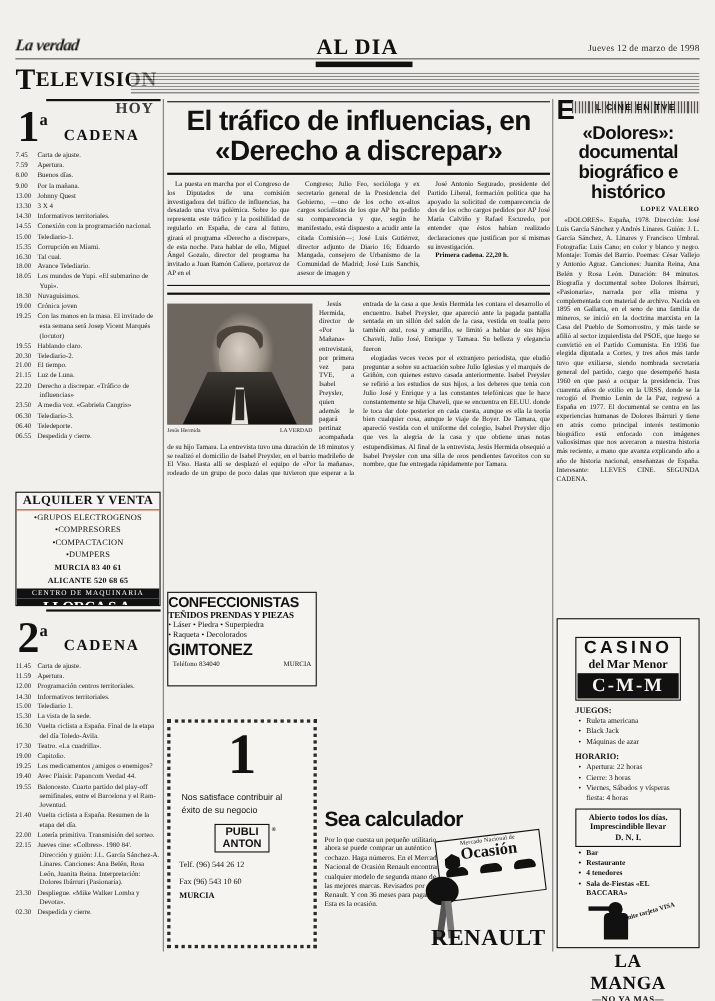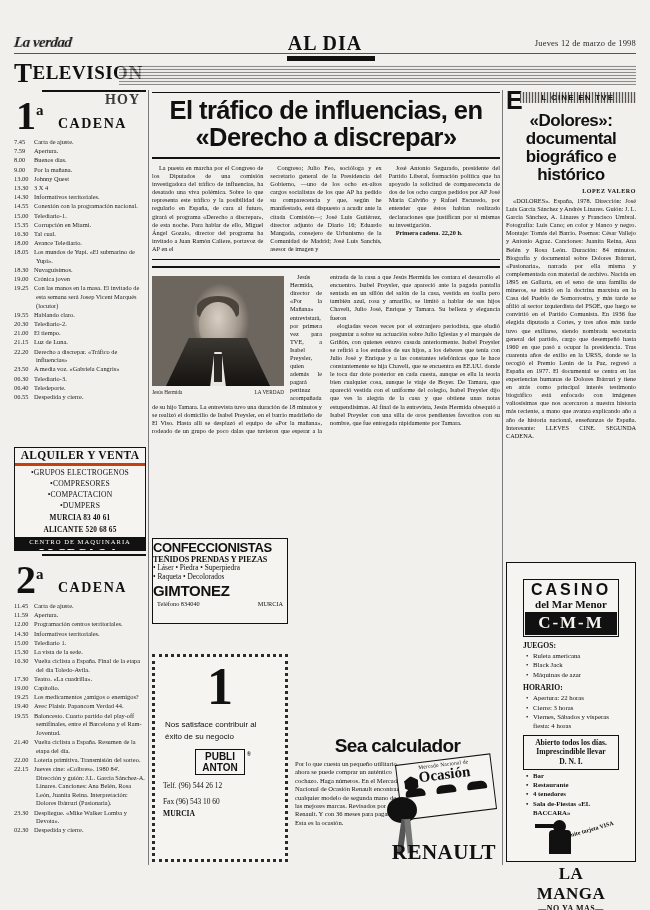--- a/index.html
+++ b/index.html
@@ -66,21 +66,21 @@
   .list li{margin:0 0 .6px 0;padding-left:22px;text-indent:-22px;color:#1d1d1d;}
   .list li .t{display:inline-block;width:20px;text-indent:0;font-weight:normal;}
 
   
   .ad-alquiler{
     position:absolute;left:14px;top:447px;width:132px;height:104px;
     border:1.5px solid #111;box-sizing:border-box;background:#f6f4f0;
     text-align:center;overflow:hidden;
   }
   .ad-alq-title{
-    font-weight:bold;font-size:11.5px;letter-spacing:.3px;border-bottom:3px solid #c2410c;
+    font-weight:bold;font-size:11.5px;letter-spacing:.3px;border-bottom:1px solid #c2410c;
     padding:1px 0 1.5px;
   }
   .ad-alq-line{font-weight:normal;font-size:7.6px;letter-spacing:.2px;margin-top:2px;}
   .ad-alq-phone{font-weight:bold;font-size:7.3px;margin-top:3px;letter-spacing:.2px;}
   .ad-alq-strip{
     margin-top:3px;background:#111;color:#fff;font-size:6.6px;letter-spacing:1px;padding:1px 0;
   }
   .ad-alq-brand{
     background:#111;color:#fff;font-weight:bold;font-size:14px;letter-spacing:-.5px;
     padding:1px 0 2px;
@@ -188,21 +188,21 @@
   }
   .publi-logo sup{position:absolute;right:-7px;top:-1px;font-size:5px;}
   .ad-publi .tel{font-size:7.4px;line-height:10px;text-align:left;padding:6px 8px 0;}
   .ad-publi .city{font-size:7.6px;font-weight:bold;text-align:left;padding:2px 8px 0;}
 
   .ad-renault{
     position:absolute;left:295px;top:735px;width:205px;height:132px;overflow:hidden;
   }
   .ad-renault h3{
     margin:0;font-family:"Liberation Sans",sans-serif;font-weight:bold;font-size:19px;
-    letter-spacing:-.6px;text-align:center;
+    letter-spacing:-.6px;
   }
   .ad-renault .copy{font-size:6.6px;line-height:8.4px;width:108px;text-align:left;margin-top:3px;}
   .ocasion{
     position:absolute;right:6px;top:24px;width:94px;height:54px;border:1.2px solid #111;
     background:#f6f4f0;transform:rotate(-7deg);
   }
   .ocasion .mn{font-size:5.4px;text-align:center;padding-top:1px;letter-spacing:.2px;}
   .ocasion .oc{font-family:"Liberation Serif",serif;font-weight:bold;font-size:15px;text-align:center;line-height:15px;}
   .ocasion .cars{display:flex;justify-content:space-around;padding-top:3px;}
   .ocasion .car{width:20px;height:8px;background:#111;border-radius:6px 7px 2px 2px;}

